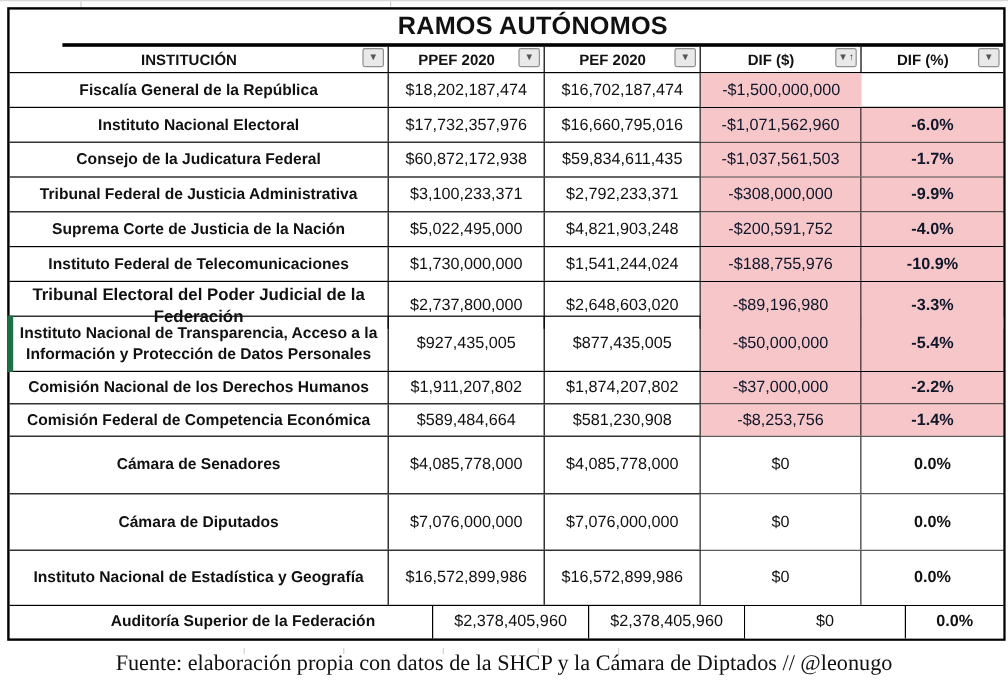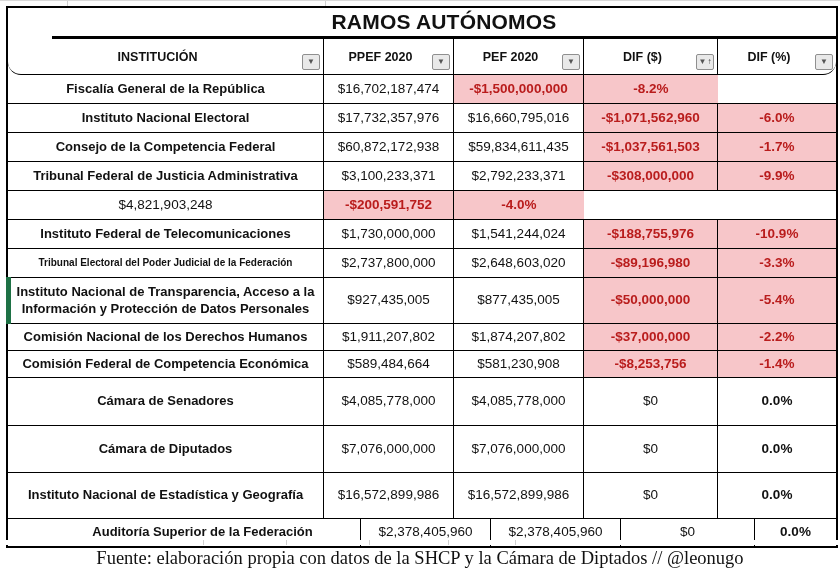--- a/index.html
+++ b/index.html
@@ -10,46 +10,46 @@
   .top-strip{position:absolute;left:0;top:0;width:840px;height:6px;background:#fdfdfd;border-top:1px solid #d8d8d8;}
   .vline{position:absolute;top:0;width:1px;height:6px;background:#d0d0d0;}
   .bottom-strip{position:absolute;left:0;top:540px;width:840px;height:5px;background:#fff;}
   .bottom-strip .vline{height:5px;}
 
   .sheet{position:absolute;left:6px;top:6px;width:832px;border:2px solid #000;background:#fff;}
 
   .title-row{height:31px;border-bottom:3px solid #000;display:flex;align-items:center;justify-content:center;margin-left:44px;}
   .title-row span{font-size:21px;font-weight:700;letter-spacing:.2px;color:#111;}
 
-  .thead{display:grid;grid-template-columns:316px 130px 130px 134px auto;height:36px;border-bottom:1px solid #000;border-radius:13px;}
+  .thead{display:grid;grid-template-columns:316px 130px 130px 134px auto;height:22px;border-bottom:1px solid #000;}
   .th{position:relative;display:flex;align-items:center;justify-content:center;
       font-size:12.5px;font-weight:700;color:#111;border-right:1px solid #000;padding:0 20px 0 4px;}
   .th:last-child{border-right:none;align-items:center;}
   .filter-btn{position:absolute;right:3px;bottom:4px;width:18px;height:16px;background:#e9e9e9;
       border:1px solid #8f8f8f;border-radius:2px;display:flex;align-items:center;justify-content:center;
       font-size:8px;color:#555;line-height:1;cursor:pointer;gap:1px;padding:0;}
   .filter-btn .sort-arrow{font-size:8px;color:#333;}
 
   .trow{display:grid;grid-template-columns:316px 130px 130px 134px auto;border-bottom:1px solid #000;position:relative;}
   .trow:last-child{border-bottom:none;padding-left:37px;}
   .cell{display:flex;align-items:center;justify-content:center;text-align:center;
         border-right:1px solid #000;padding:2px 4px;font-size:13.5px;color:#111;line-height:1.25;}
   .cell:last-child{border-right:none;}
   .c-inst{font-weight:700;font-size:13px;}
   .c-num{font-weight:400;}
   .c-dif{font-weight:400;}
   .c-pct{font-weight:700;}
-  .neg .c-dif,.neg .c-pct{background:#f7c6c9;color:#b91c1c;font-weight:bold;}
+  .neg .c-dif,.neg .c-pct{background:#f7c6c9;color:#0f172a;}
   .zero .c-dif,.zero .c-pct{background:#fff;color:#111;}
 
   .h29{height:29px;} .h46{height:46px;} .h27{height:27px;} .h48{height:48px;} .h47{height:47px;}
 
   .green-bar{position:absolute;left:-2px;top:-1px;width:5px;height:calc(100% + 2px);background:#1e7145;}
 
-  .footer{position:absolute;left:0;top:543px;width:840px;height:26px;display:flex;align-items:flex-end;justify-content:center;}
+  .footer{position:absolute;left:0;top:543px;width:840px;height:26px;display:flex;align-items:flex-start;justify-content:center;}
   .footer span{font-family:"Liberation Serif","DejaVu Serif",serif;font-size:18.5px;color:#111;}
 </style>
 </head>
 <body>
 
 <div class="top-strip">
   <div class="vline" style="left:67px"></div>
   <div class="vline" style="left:325px"></div>
 </div>
 
@@ -88,65 +88,67 @@
     <div class="th">
       <span>DIF (%)</span>
       <button class="filter-btn">
         <span>▼</span>
       </button>
     </div>
   </div>
 
   <div class="trow h29 neg">
     <div class="cell c-inst">Fiscalía General de la República</div>
+    <div class="cell c-num">$18,202,187,474</div>
     <div class="cell c-num">$16,702,187,474</div>
     <div class="cell c-dif">-$1,500,000,000</div>
-    <div class="cell c-pct">-8.2%</div>
   </div>
 
   <div class="trow h29 neg">
     <div class="cell c-inst">Instituto Nacional Electoral</div>
     <div class="cell c-num">$17,732,357,976</div>
     <div class="cell c-num">$16,660,795,016</div>
     <div class="cell c-dif">-$1,071,562,960</div>
     <div class="cell c-pct">-6.0%</div>
   </div>
 
   <div class="trow h29 neg">
-    <div class="cell c-inst">Consejo de la Competencia Federal</div>
+    <div class="cell c-inst">Consejo de la Judicatura Federal</div>
     <div class="cell c-num">$60,872,172,938</div>
     <div class="cell c-num">$59,834,611,435</div>
     <div class="cell c-dif">-$1,037,561,503</div>
     <div class="cell c-pct">-1.7%</div>
   </div>
 
   <div class="trow h29 neg">
     <div class="cell c-inst">Tribunal Federal de Justicia Administrativa</div>
     <div class="cell c-num">$3,100,233,371</div>
     <div class="cell c-num">$2,792,233,371</div>
     <div class="cell c-dif">-$308,000,000</div>
     <div class="cell c-pct">-9.9%</div>
   </div>
 
   <div class="trow h29 neg">
+    <div class="cell c-inst">Suprema Corte de Justicia de la Nación</div>
+    <div class="cell c-num">$5,022,495,000</div>
     <div class="cell c-num">$4,821,903,248</div>
     <div class="cell c-dif">-$200,591,752</div>
     <div class="cell c-pct">-4.0%</div>
   </div>
 
   <div class="trow h29 neg">
     <div class="cell c-inst">Instituto Federal de Telecomunicaciones</div>
     <div class="cell c-num">$1,730,000,000</div>
     <div class="cell c-num">$1,541,244,024</div>
     <div class="cell c-dif">-$188,755,976</div>
     <div class="cell c-pct">-10.9%</div>
   </div>
 
   <div class="trow h29 neg">
-    <div class="cell c-inst" style="font-size:10px">Tribunal Electoral del Poder Judicial de la Federación</div>
+    <div class="cell c-inst" style="font-size:14px">Tribunal Electoral del Poder Judicial de la Federación</div>
     <div class="cell c-num">$2,737,800,000</div>
     <div class="cell c-num">$2,648,603,020</div>
     <div class="cell c-dif">-$89,196,980</div>
     <div class="cell c-pct">-3.3%</div>
   </div>
 
   <div class="trow h46 neg">
     <div class="green-bar"></div>
     <div class="cell c-inst">Instituto Nacional de Transparencia, Acceso a la Información y Protección de Datos Personales</div>
     <div class="cell c-num">$927,435,005</div>

